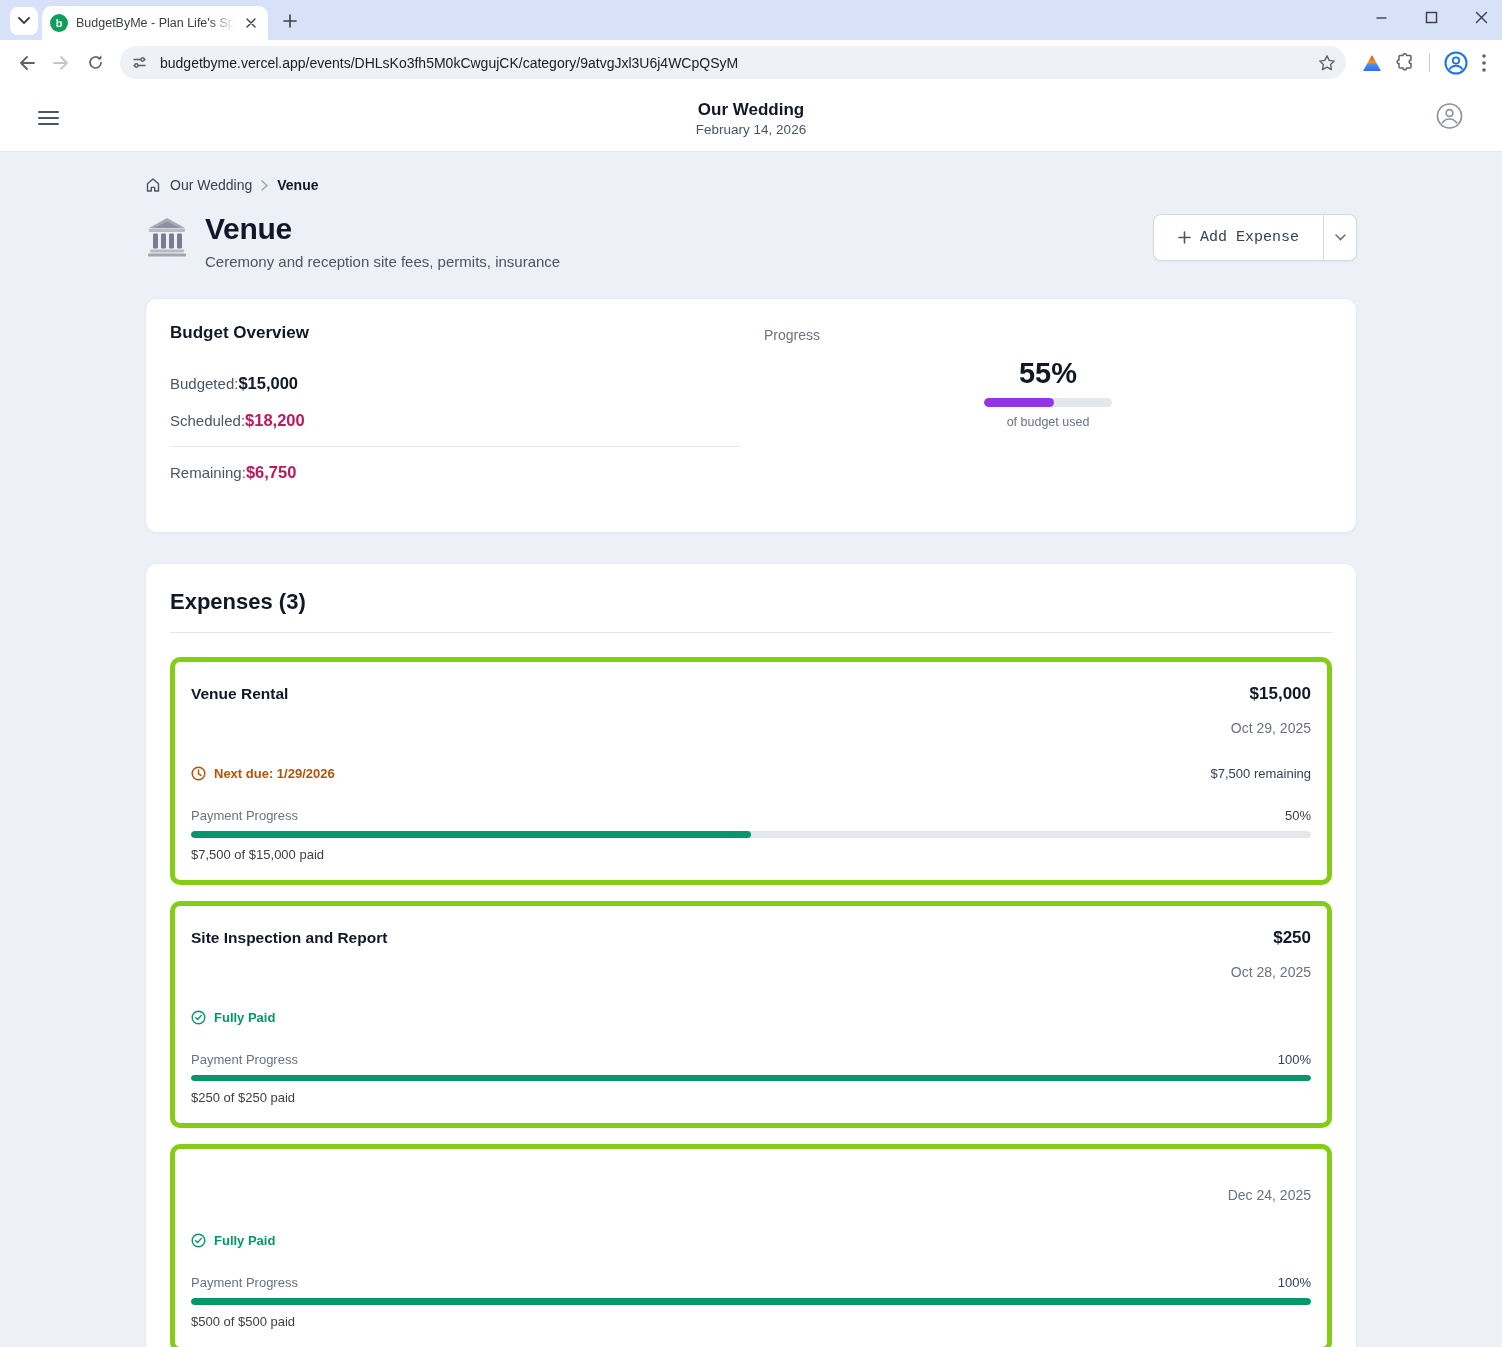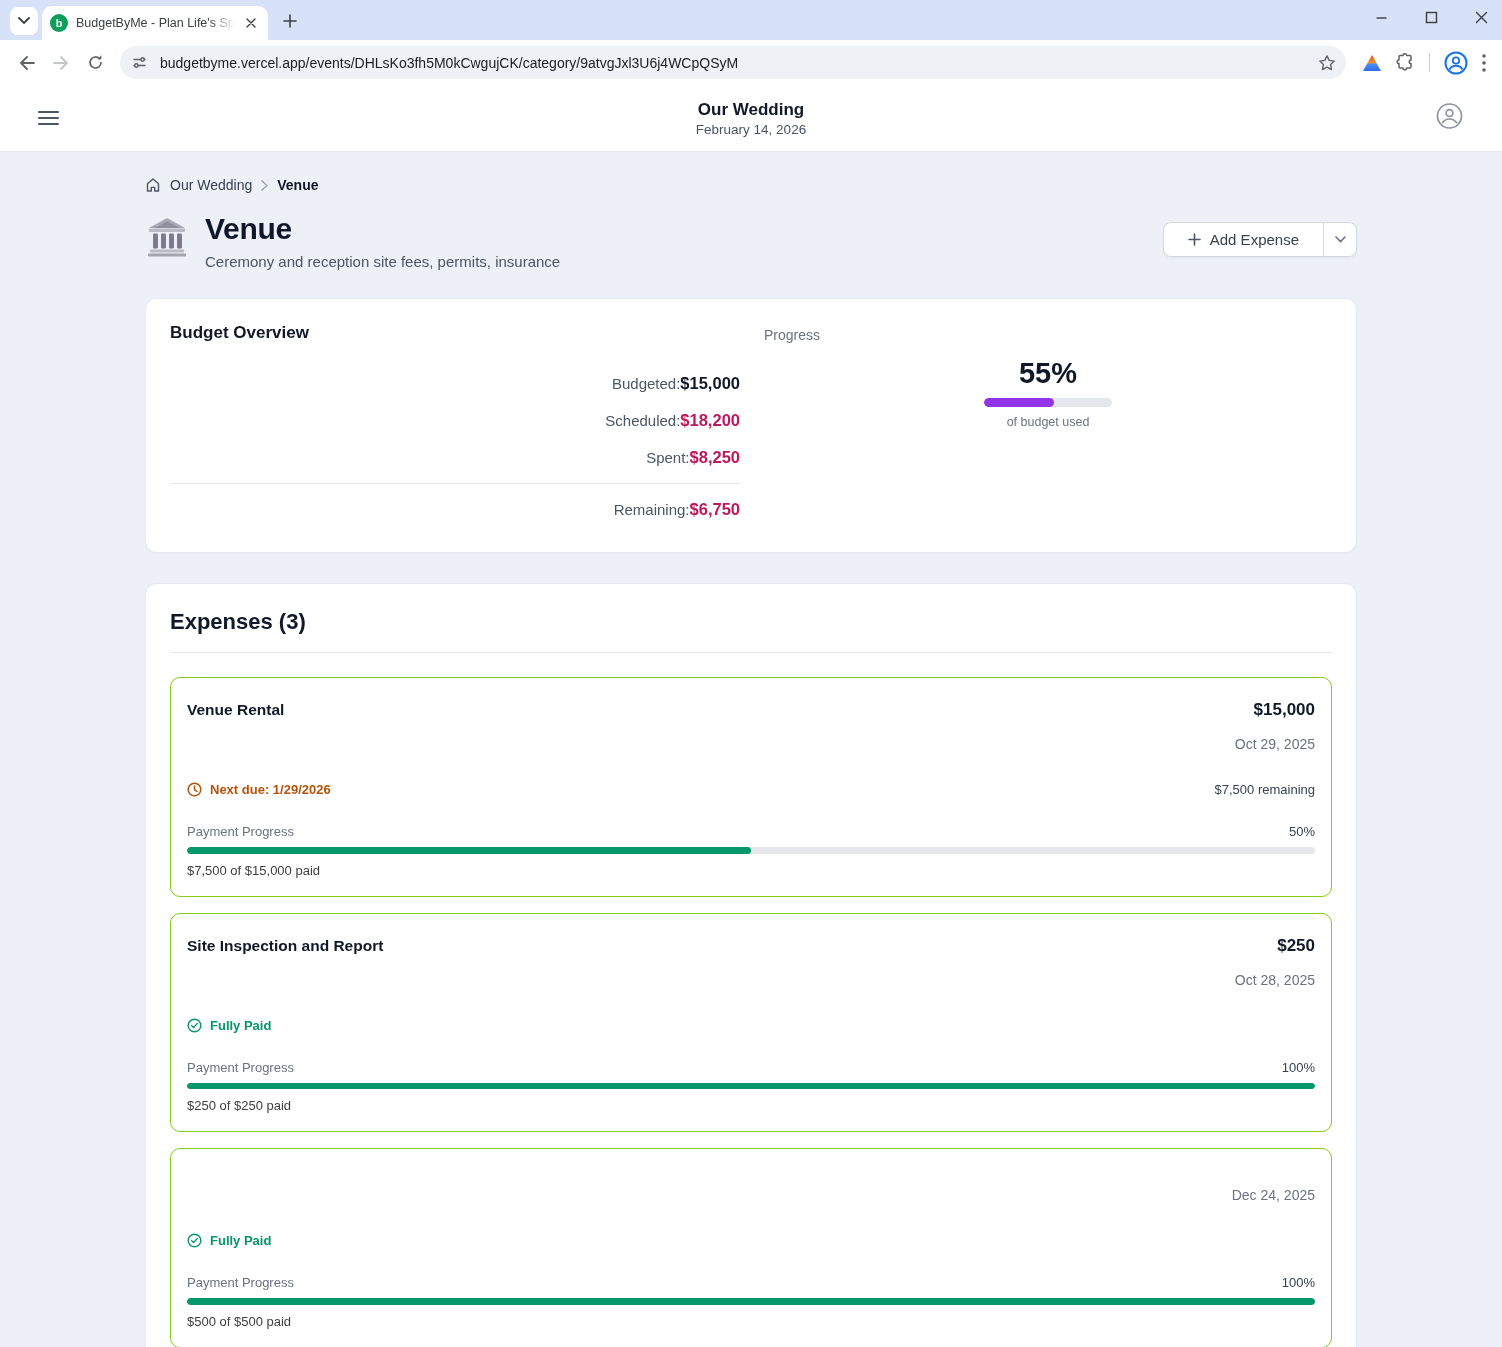--- a/index.html
+++ b/index.html
@@ -51,47 +51,47 @@
   .breadcrumb { display:flex; align-items:center; gap:9px; font-size:14px; color:#374151; }
   .breadcrumb .crumb-current { color:#111827; font-weight:600; }
   .breadcrumb .crumb-sep { color:#9ca3af; display:flex; }
 
   .cat-header { display:flex; align-items:flex-start; margin-top:19px; }
   .cat-icon { width:44px; height:42px; margin-top:4px; display:flex; align-items:center; justify-content:center; flex:none; }
   .cat-text { margin-left:16px; flex:1; }
   .cat-title { font-size:30px; font-weight:800; color:#0f172a; letter-spacing:-.3px; }
   .cat-desc { font-size:15px; color:#4b5563; margin-top:7px; }
   .split-btn { display:flex; background:#fff; border:1px solid #d4d8df; border-radius:8px; overflow:hidden;
-               box-shadow:0 1px 2px rgba(16,24,40,.05); height:35px; margin-top:10px; }
+               box-shadow:0 1px 2px rgba(16,24,40,.05); height:47px; margin-top:2px;font-family:Liberation Mono, monospace; }
   .split-main { display:flex; align-items:center; gap:9px; padding:0 24px; font-size:15px; color:#374151; font-weight:500; }
   .split-caret { width:33px; display:flex; align-items:center; justify-content:center; border-left:1px solid #d4d8df; }
 
   .card { background:#fff; border:1px solid #e6eaf0; border-radius:12px; box-shadow:0 1px 2px rgba(16,24,40,.04); }
 
   
   .overview { margin-top:28px; padding:24px; display:grid; grid-template-columns:570px 1fr; min-height:235px; }
   .ov-title { font-size:17px; font-weight:bold; color:#111827; margin-bottom:22px; }
-  .ov-row { display:flex; justify-content:flex-end; align-items:baseline; padding:9px 0; }
+  .ov-row { display:flex; justify-content:flex-start; align-items:baseline; padding:9px 0; }
   .ov-label { font-size:15px; color:#4b5563; }
   .ov-value { font-size:16.5px; font-weight:bold; }
   .val-dark { color:#111827; } .val-green { color:#be185d; }
   .ov-divider { border-top:1px solid #e5e7eb; margin:7px 0; }
   .progress-col { padding:4px 0 0 24px; display:flex; flex-direction:column; }
   .progress-label { font-size:14px; color:#6b7280; }
   .progress-center { margin-top:14px; display:flex; flex-direction:column; align-items:center; }
   .progress-pct { font-size:29px; font-weight:800; color:#111827; }
   .progress-track { width:128px; height:9px; border-radius:5px; background:#e4e7ec; margin-top:8px; overflow:hidden; }
   .progress-fill { height:100%; border-radius:5px; background:#9333ea; }
   .progress-caption { font-size:12.5px; color:#6b7280; margin-top:8px; }
 
   
   .expenses { margin-top:30px; padding:24px 24px 28px; }
   .exp-title { font-size:22px; font-weight:bold; color:#111827; padding:1px 0 17px; }
   .exp-divider { border-top:1px solid #e5e7eb; margin-bottom:24px; }
-  .exp-card { border:1px solid #84cc16; border-radius:10px; padding:22px 16px 18px; margin-bottom:16px; background:#fff; }
+  .exp-card { border:5px solid #84cc16; border-radius:10px; padding:22px 16px 18px; margin-bottom:16px; background:#fff; }
   .exp-card:last-child { margin-bottom:0; }
   .exp-row { display:flex; justify-content:space-between; align-items:baseline; }
   .exp-name { font-size:15.5px; font-weight:bold; color:#111827; }
   .exp-amount { font-size:17px; font-weight:bold; color:#111827; }
   .exp-date-row { display:flex; justify-content:flex-end; margin-top:16px; }
   .exp-date { font-size:14px; color:#6b7280; }
   .exp-status-row { display:flex; justify-content:space-between; align-items:center; margin-top:30px; }
   .status-left { display:flex; align-items:center; gap:8px; font-size:13px; font-weight:600; }
   .status-due { color:#b45309; }
   .status-paid { color:#059669; }
@@ -293,24 +293,20 @@
         <div>
           <div class="ov-title">Budget Overview</div>
           <div class="ov-row">
             <span class="ov-label">Budgeted:</span>
             <span class="ov-value val-dark">$15,000</span>
           </div>
           <div class="ov-row">
             <span class="ov-label">Scheduled:</span>
             <span class="ov-value val-green">$18,200</span>
           </div>
-          <div class="ov-row">
-            <span class="ov-label">Spent:</span>
-            <span class="ov-value val-green">$8,250</span>
-          </div>
           <div class="ov-divider"></div>
           <div class="ov-row">
             <span class="ov-label">Remaining:</span>
             <span class="ov-value val-green">$6,750</span>
           </div>
         </div>
         <div class="progress-col">
           <span class="progress-label">Progress</span>
           <div class="progress-center">
             <span class="progress-pct">55%</span>

